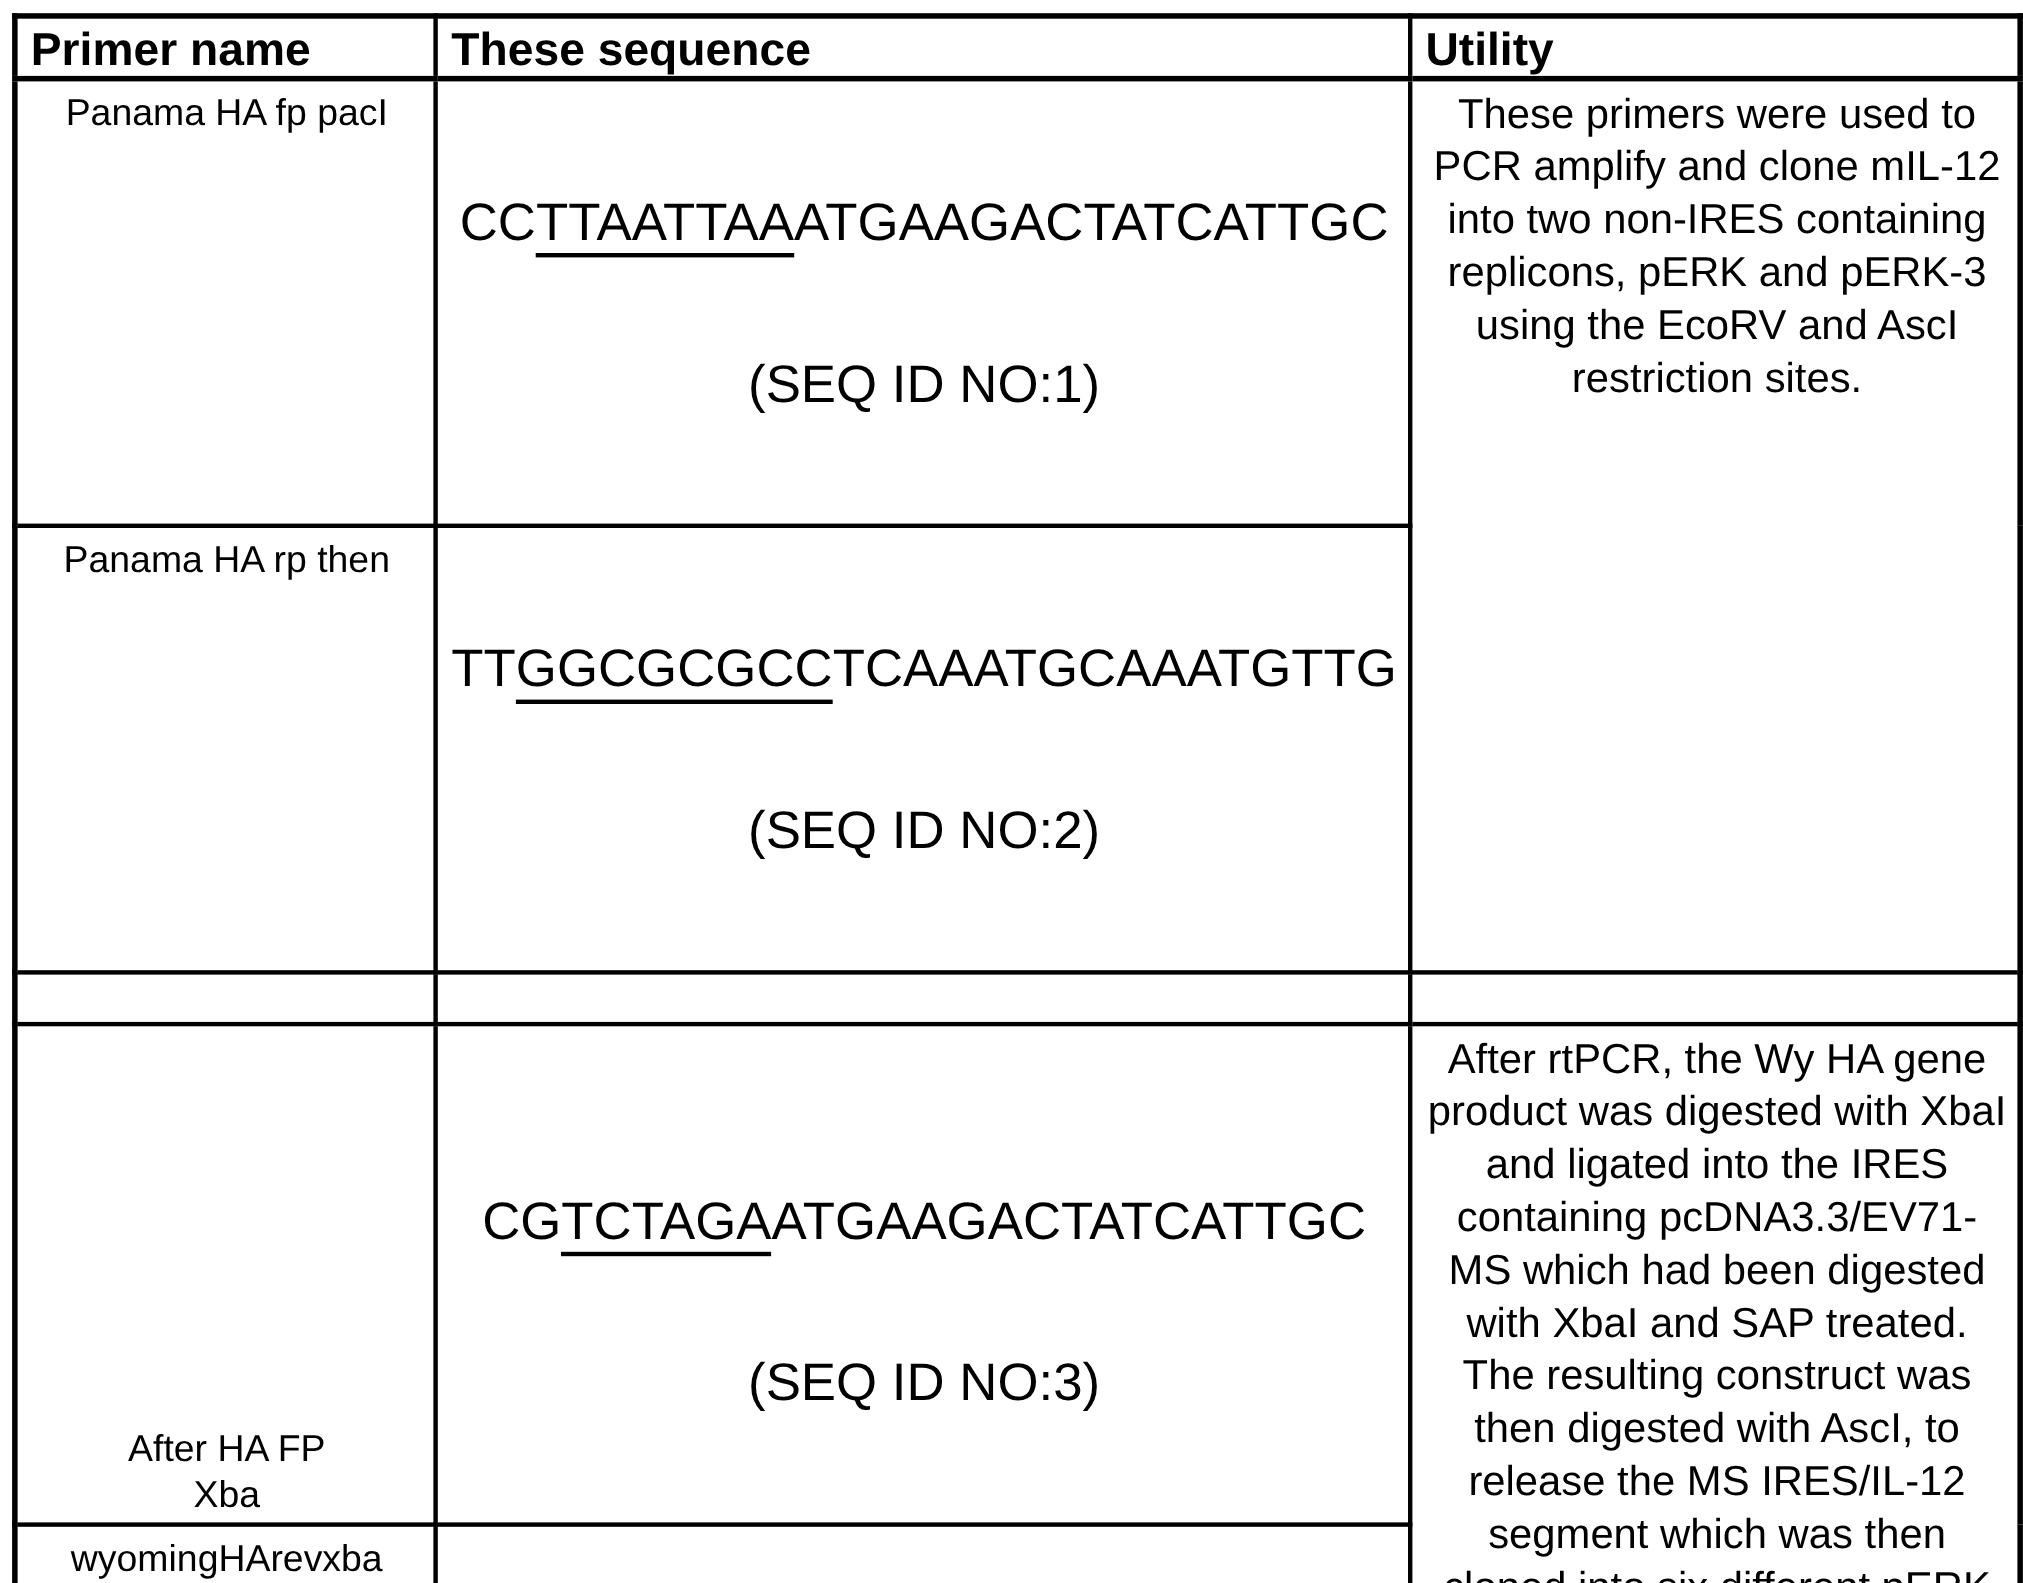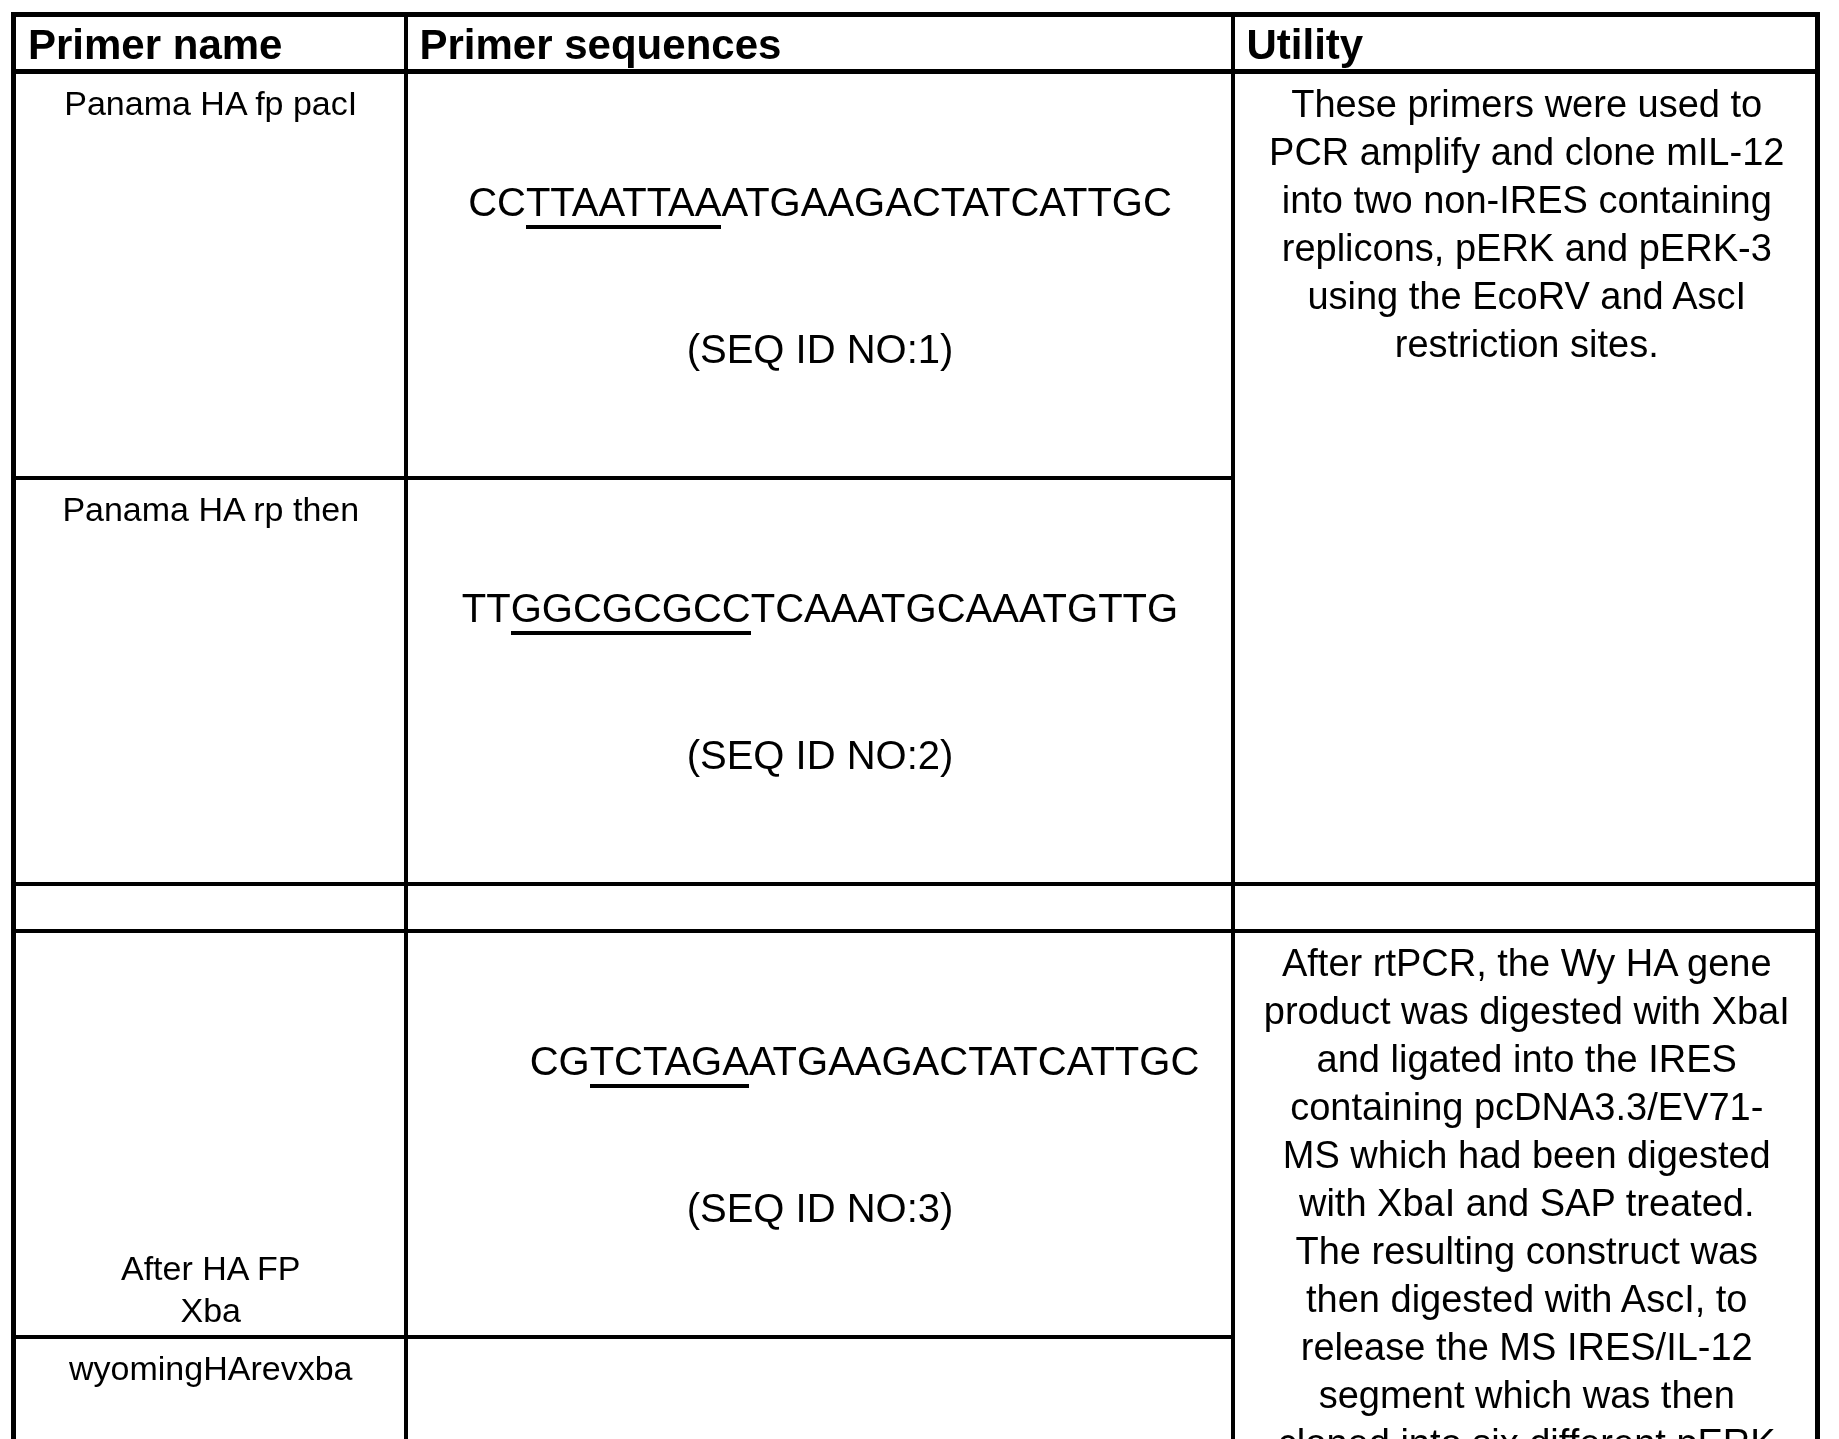--- a/index.html
+++ b/index.html
@@ -42,21 +42,21 @@
     border-bottom-width: 5px;
     white-space: nowrap;
   }
   td.name {
     font-size: 34px;
     line-height: 42px;
     padding: 8px 10px 4px 12px;
     white-space: pre-wrap;
   }
   td.seq {
-    font-size: 40px;
+    font-size: 48px;
     line-height: 49px;
     padding: 6px 10px 4px 12px;
     white-space: pre-wrap;
   }
   td.util {
     font-size: 38px;
     line-height: 48px;
     padding: 6px 8px 4px 12px;
     white-space: pre-wrap;
   }
@@ -79,21 +79,21 @@
   <table class="primer-table">
     <colgroup>
       <col class="c1">
         <col class="c2">
         <col class="c3">
     </colgroup>
 
     <tbody>
         <tr class="hdr">
       <th>Primer name</th>
-      <th>Primer sequences</th>
+      <th>These sequence</th>
       <th>Utility</th>
     </tr>
 
     <tr class="r1">
       <td class="name">Panama HA fp pacI</td>
       <td class="seq">
         <div><span>CC</span><span class="useg">TTAATTAA</span><span>ATGAAGACTATCATTGC</span></div>
         <div>(SEQ ID NO:1)</div>
       </td>
       <td class="util" rowspan="2">These primers were used to

